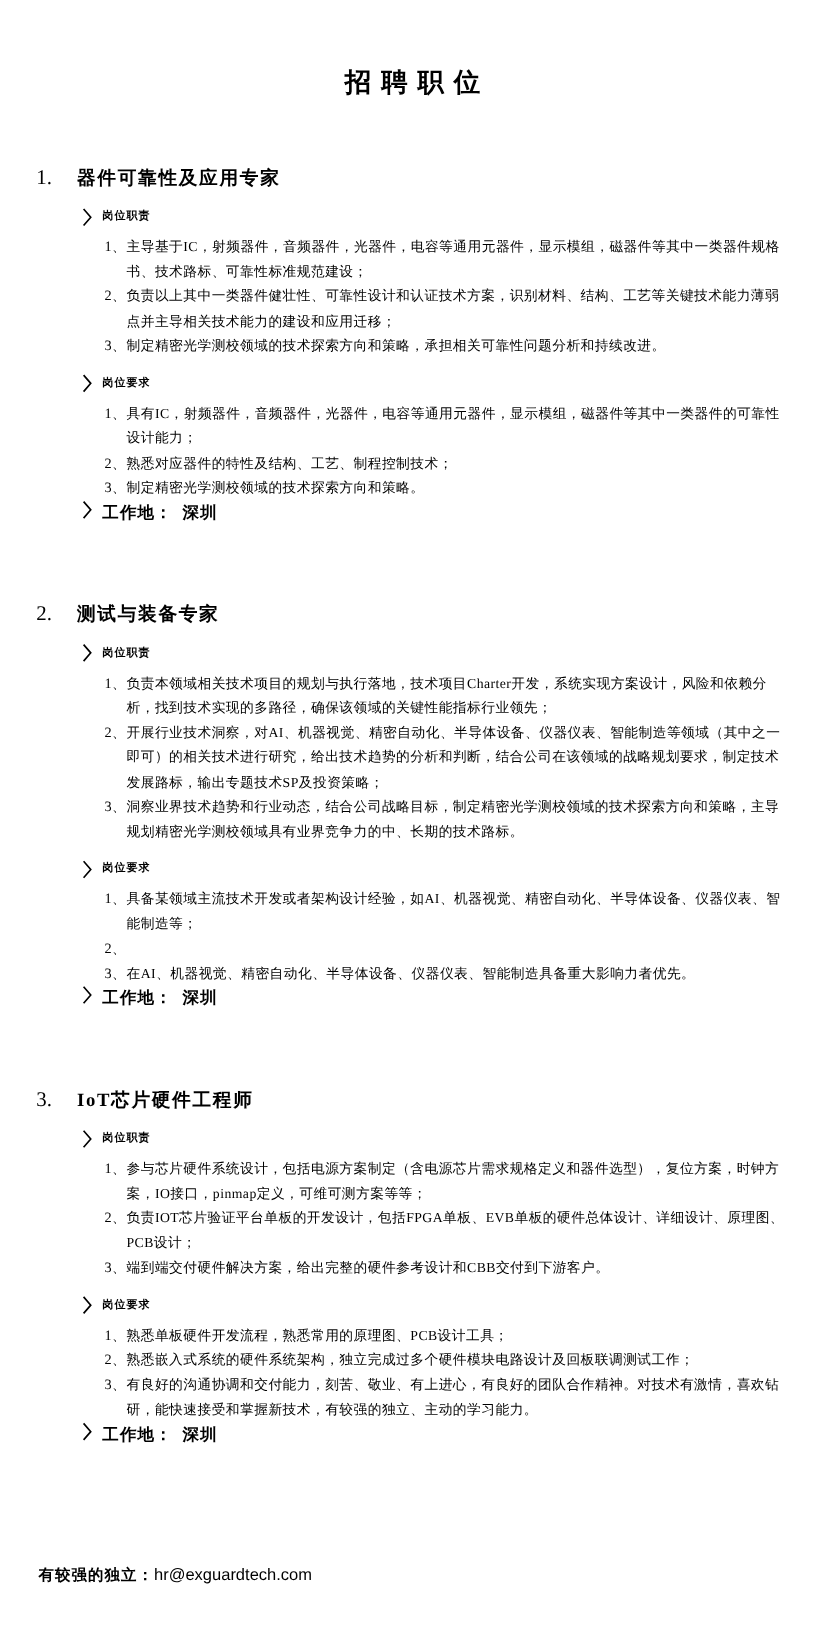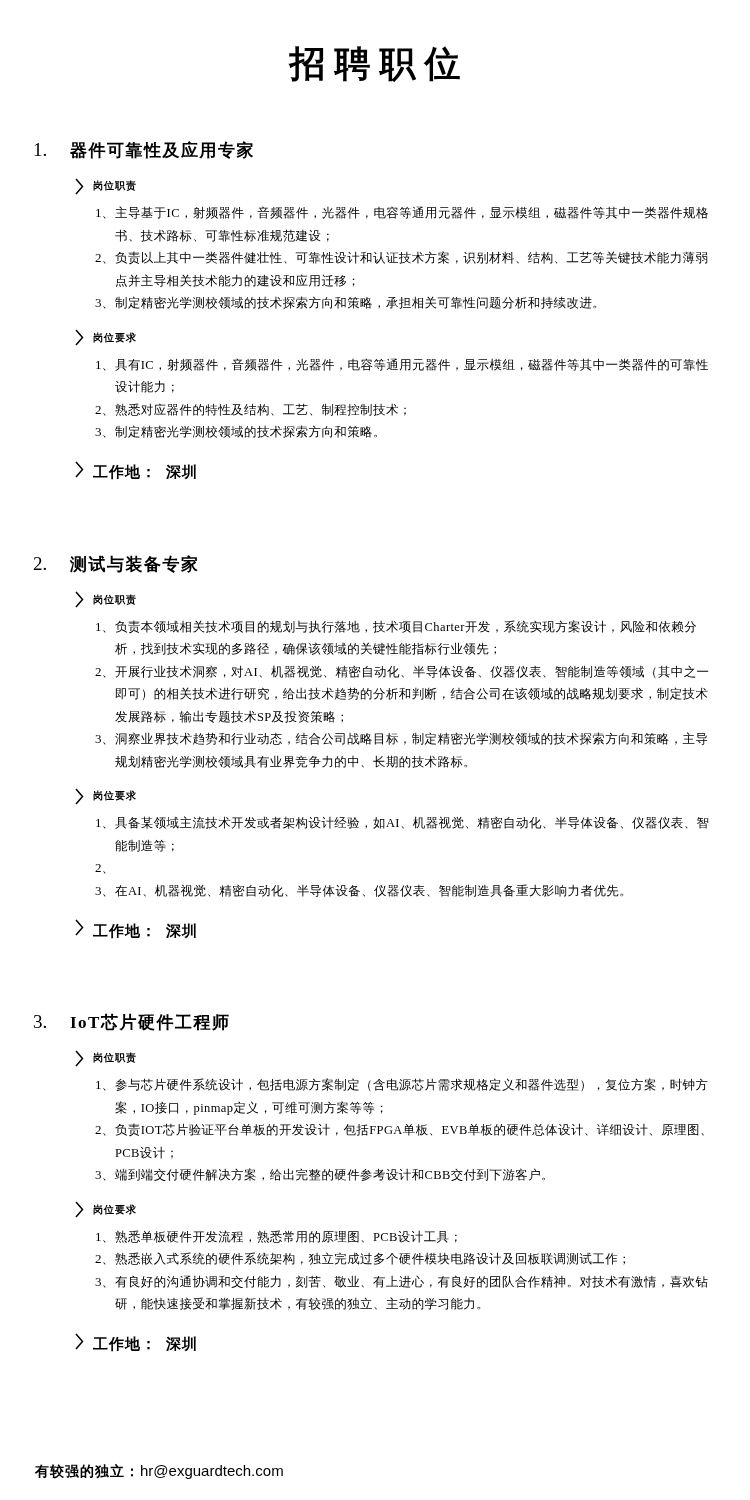--- a/index.html
+++ b/index.html
@@ -5,23 +5,23 @@
   html, body { margin: 0; padding: 0; }
   body {
     width: 750px; height: 1500px;
     background: #ffffff; color: #000000;
     font-family: "Liberation Serif", "DejaVu Serif", serif;
     overflow: hidden;
   }
   .page { position: relative; width: 750px; height: 1500px; }
 
   .doc-title {
-    margin: 4px; padding-top: 44px;
+    margin: 16px; padding-top: 44px;
     text-align: center;
-    font-size: 36px; font-weight: 700;
+    font-size: 24px; font-weight: 700;
     letter-spacing: 9px; text-indent: 9px;
     line-height: 32px;
   }
 
   .sections { margin-top: 58px; }
   .section + .section { margin-top: 68px; }
 
   .section-header { display: flex; align-items: baseline; padding-left: 33px; }
   .section-number {
     flex: 0 0 37px; width: 37px;
@@ -45,21 +45,21 @@
   .item {
     display: flex;
     padding: 0 33px 0 95px;
     font-size: 12.5px; line-height: 22.5px;
   }
   .item-no { flex: 0 0 20px; font-size: 13px; }
   .item-text { flex: 1; letter-spacing: 0.4px; }
 
   .location-row {
     display: flex; align-items: center; gap: 9px;
-    padding-left: 75px; margin-top: 17px;
+    padding-left: 75px; 
     font-size: 15px; font-weight: 700;
     letter-spacing: 1px; line-height: 22px;
   }
 
   .footer {
     margin-top: 106px; padding-left: 35px;
     display: flex; align-items: baseline;
   }
   .footer-label { font-size: 14px; font-weight: 700; letter-spacing: 1px; }
   .footer-email {

